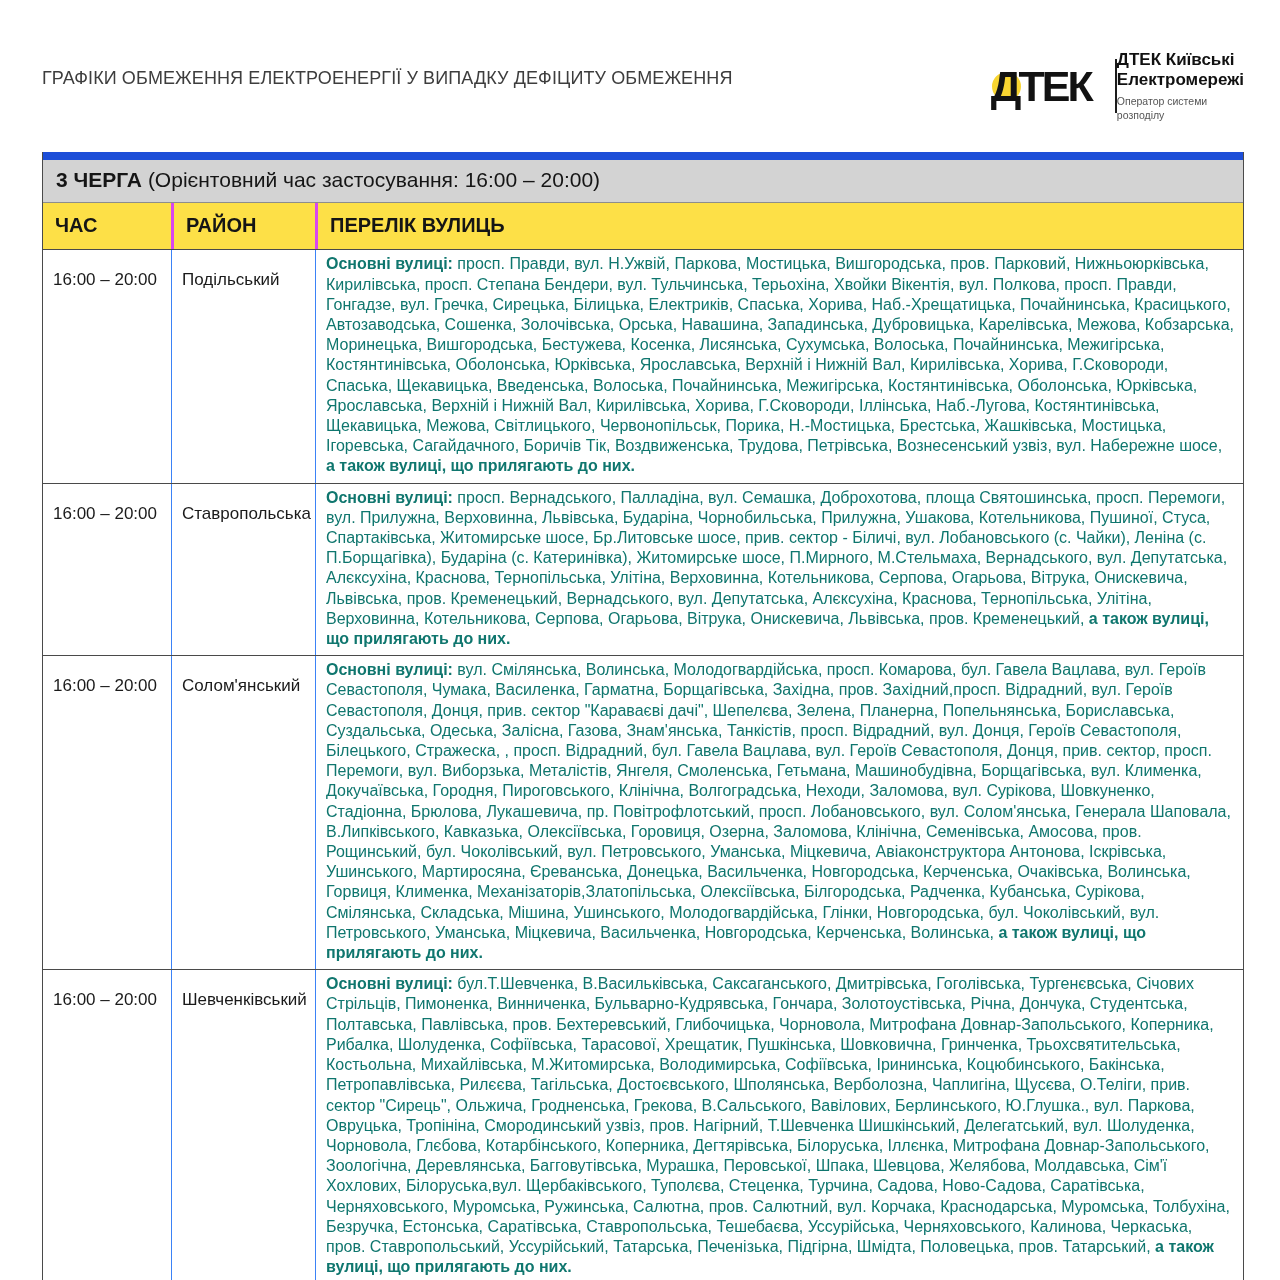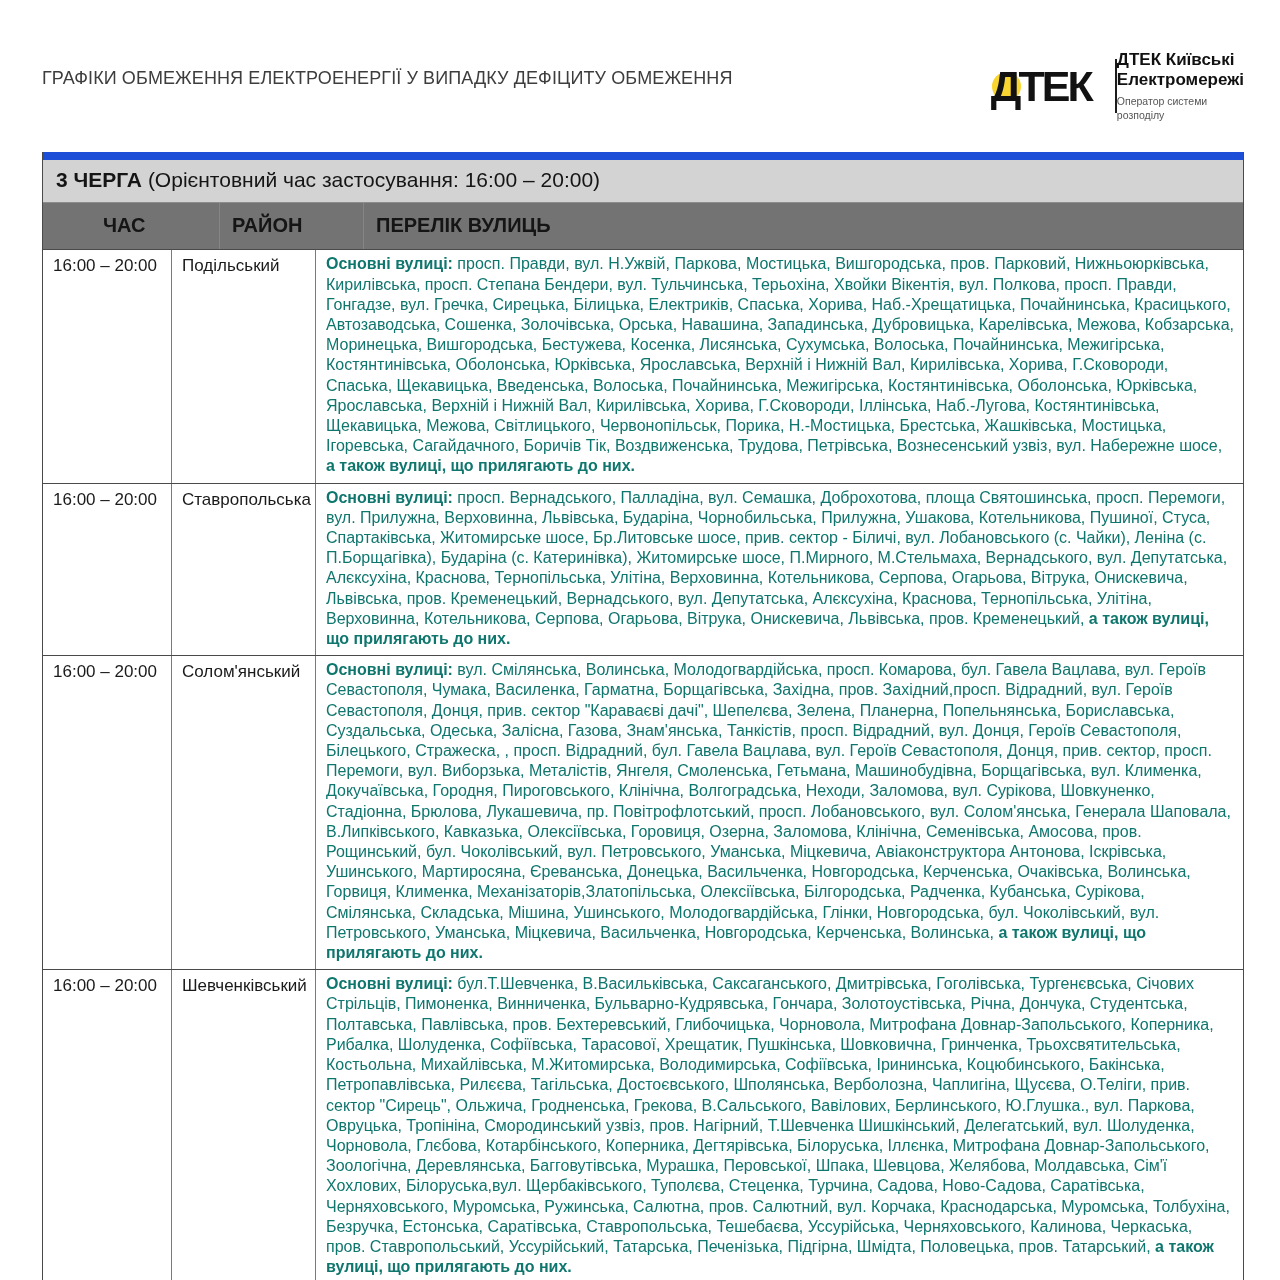--- a/index.html
+++ b/index.html
@@ -25,28 +25,28 @@
   
   .schedule { margin:30px 36px 0 42px;
               border-left:1px solid #4a4a4a; border-right:1px solid #4a4a4a;
               border-bottom:1px solid #4a4a4a; }
 
   .queue-banner { background:#D3D3D3; border-top:8px solid #1d4ed8;
                   padding:8px 13px 10px; font-size:21px; color:#151515; }
   .queue-banner .q { font-weight:700; }
 
   .thead { display:grid; grid-template-columns:128px 144px 1fr;
-           background:#737373; border-top:1px solid #8d8d8d;padding-left:48px; }
+           background:#fde047; border-top:1px solid #8d8d8d; }
   .thead .th { padding:11px 12px 12px; font-weight:700; font-size:20px; color:#151515; }
-  .thead .th + .th { border-left:1px solid #d946ef; }
+  .thead .th + .th { border-left:3px solid #d946ef; }
 
   .row { display:grid; grid-template-columns:128px 144px 1fr; border-top:1px solid #4a4a4a; }
   .cell { padding:4px 10px 6px; }
   .cell + .cell { border-left:1px solid #3b82f6; }
-  .time-cell, .district-cell { font-size:17px; padding-top:6px; }
+  .time-cell, .district-cell { font-size:17px; padding-top:20px; }
   .streets-cell { font-size:16px; line-height:20.2px; color:#0f766e;
                   padding:4px 8px 6px 10px; }
   .streets-cell .lead, .streets-cell .tail { font-weight:700; }
 
   .row-0 { min-height:222px; }
   .row-1 { min-height:163px; }
   .row-2 { min-height:281px; }
   .row-3 { min-height:326px; }
 </style>
 </head>

